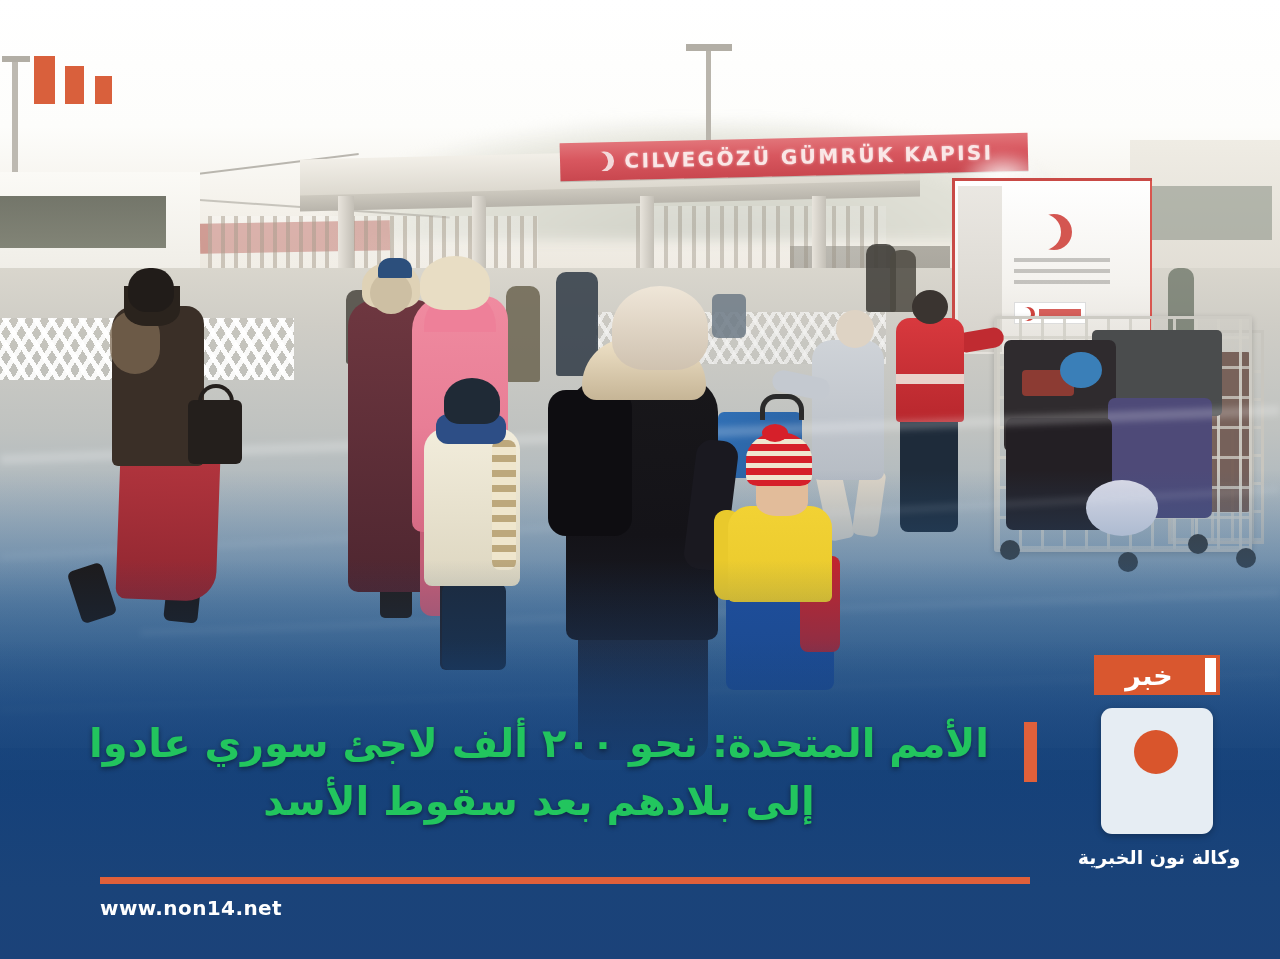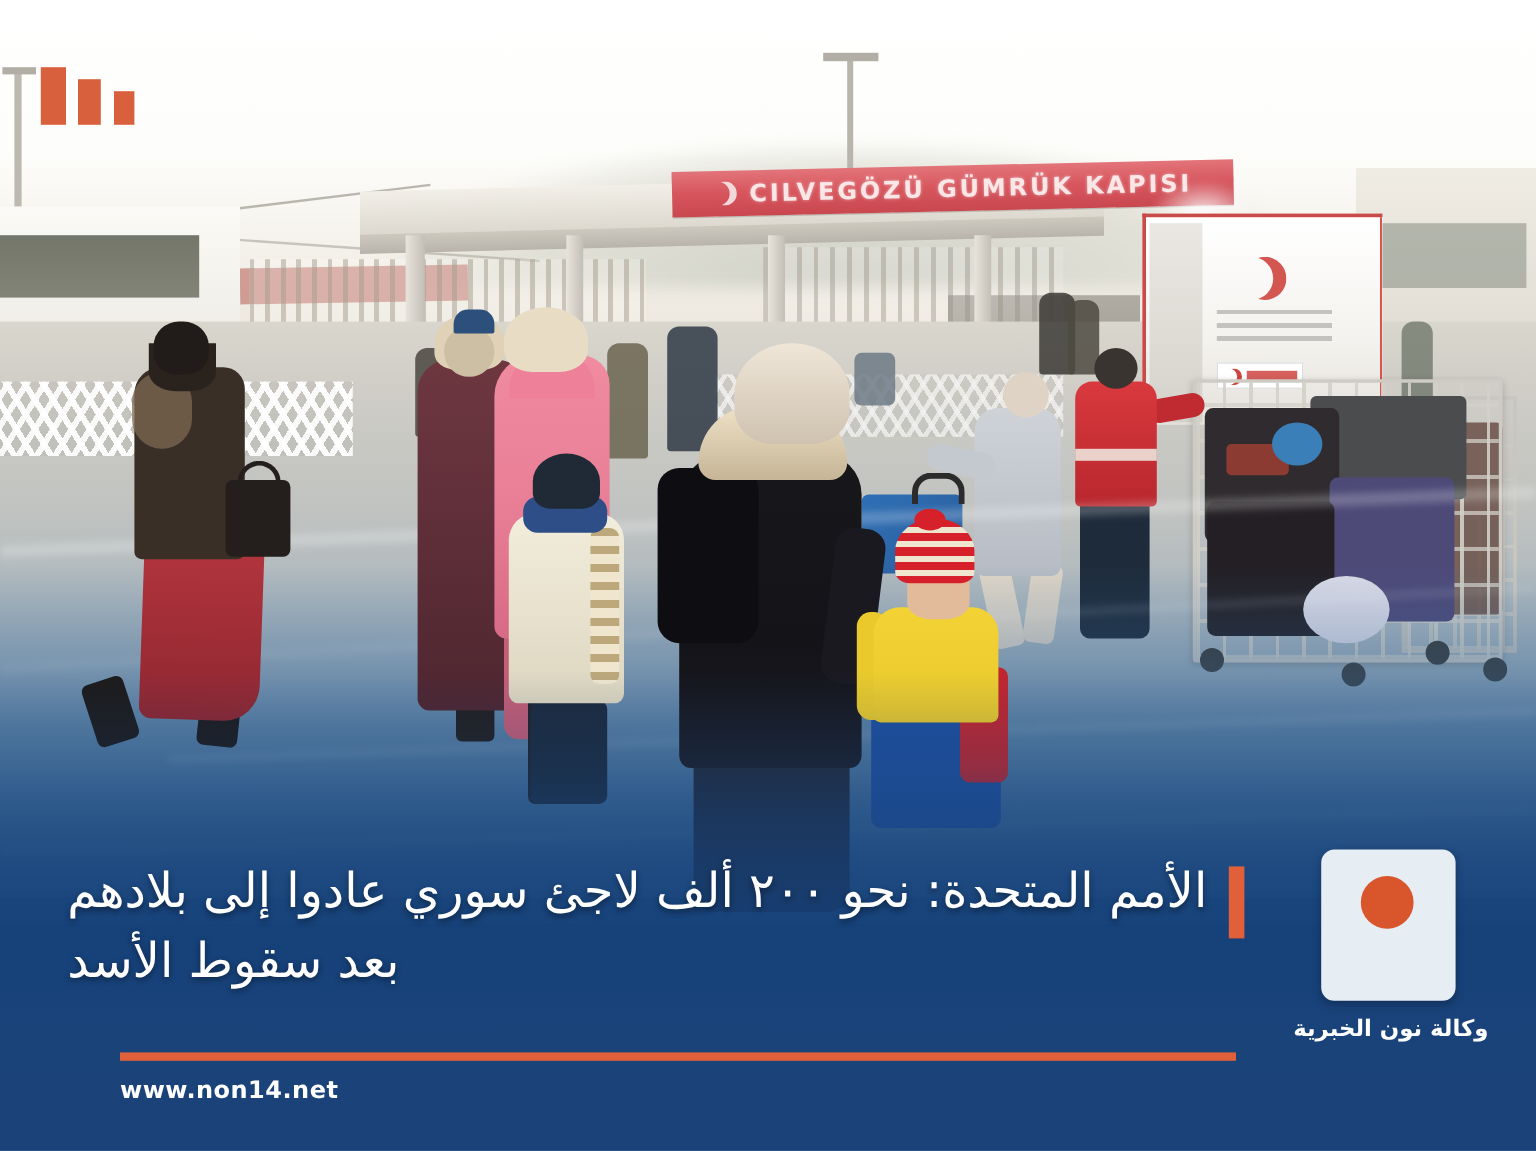--- a/index.html
+++ b/index.html
@@ -320,22 +320,22 @@
 
   .agency{
     position:absolute;left:1030px;top:846px;width:258px;text-align:center;
     color:#ffffff;font-size:19px;font-weight:700;letter-spacing:.2px;
     font-family:"DejaVu Sans","Liberation Sans",sans-serif;
   }
 
   
   .headline{
     position:absolute;left:56px;top:714px;width:966px;
-    direction:rtl;text-align:left;
-    color:#ffffff;font-weight:400;font-size:40px;line-height:1.46;
+    direction:rtl;text-align:center;
+    color:#22c55e;font-weight:700;font-size:40px;line-height:1.46;
     letter-spacing:0;text-shadow:0 2px 5px rgba(0,0,0,.45);
     font-family:"DejaVu Sans","Liberation Sans",sans-serif;
   }
   .headline-bar{
     position:absolute;left:1024px;top:722px;width:13px;height:60px;background:#e0603a;
   }
 
   .rule{
     position:absolute;left:100px;top:877px;width:930px;height:7px;background:#e0603a;
   }
@@ -501,20 +501,24 @@
   </div>
 
   <div class="mark">
     <i class="m1"></i>
     <i class="m2"></i>
     <i class="m3"></i>
   </div>
 
   <div class="bottom"></div>
 
+  <div class="badge">
+    <span>خبر</span>
+    <div class="badge-tick"></div>
+  </div>
 
   <div class="logo-tile">
     
   </div>
   <div class="logo-dot"></div>
 
   <div class="agency">وكالة نون الخبرية</div>
 
   <div class="headline-bar"></div>
   <div class="headline">الأمم المتحدة: نحو ٢٠٠ ألف لاجئ سوري عادوا إلى بلادهم بعد سقوط الأسد</div>

